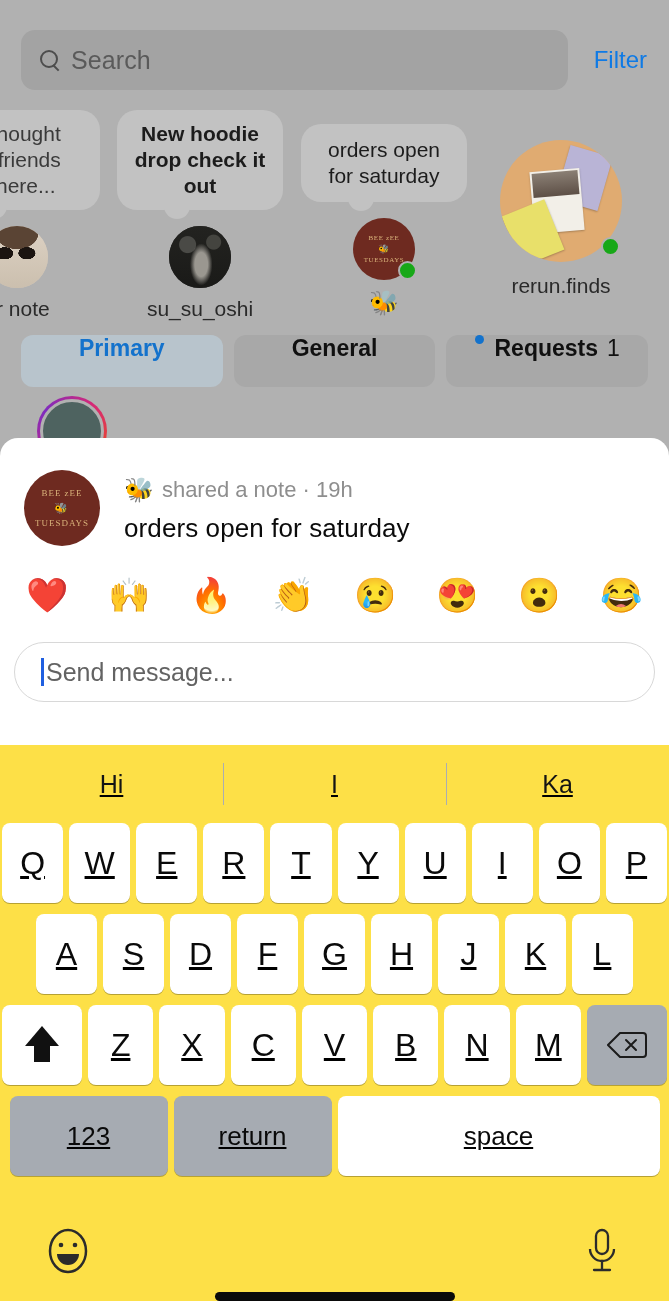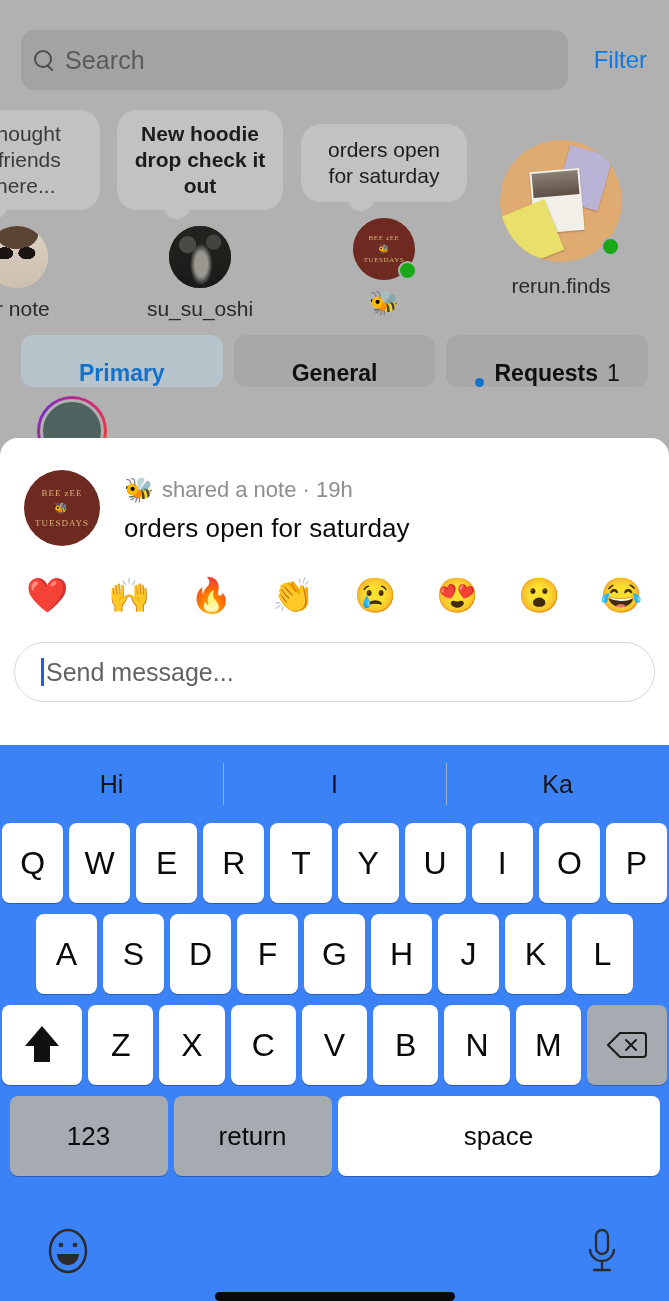--- a/index.html
+++ b/index.html
@@ -26,21 +26,21 @@
   .search-row {
     position: absolute; top: 30px; left: 21px; right: 0;
     height: 60px;
     display: flex; align-items: center;
   }
   .search-box {
     width: 547px; height: 60px;
     background: #a3a3a3;
     border-radius: 14px;
     display: flex; align-items: center;
-    padding-left: 12px;
+    padding-left: 18px;
   }
   .search-icon { width: 22px; height: 22px; position: relative; flex: none; margin-right: 10px; }
   .search-icon::before {
     content: ""; position: absolute; left: 1px; top: 1px;
     width: 14px; height: 14px; border: 2px solid #4d4d4d; border-radius: 50%;
   }
   .search-icon::after {
     content: ""; position: absolute; left: 14px; top: 15px;
     width: 8px; height: 2px; background: #4d4d4d;
     transform: rotate(45deg); transform-origin: left center;
@@ -138,21 +138,21 @@
   .av-rerun .p3 { width: 24px; height: 28px; left: 6px; top: 33px; transform: rotate(-22deg); background: #e8e06a; }
 
   
   .tabs-row {
     position: absolute; top: 335px; left: 21px; right: 21px;
     display: flex; gap: 11px;
   }
   .tab-pill {
     height: 52px; border-radius: 12px;
     background: #a8a8a8;
-    display: flex; align-items: flex-end; justify-content: center;
+    display: flex; align-items: flex-start; justify-content: center;
     font-size: 23px; font-weight: bold; color: #101010;
     flex: 1;
   }
   .tab-pill.active { background: #b8c4cc; color: #1372cc; }
   .tab-dot {
     width: 9px; height: 9px; border-radius: 50%;
     background: #1372cc; margin-right: 11px; flex: none;
   }
   .tab-count { font-weight: 400; margin-left: 9px; color: #101010; }
 
@@ -216,22 +216,23 @@
     padding-left: 26px;
   }
   .caret {
     width: 3px; height: 28px; background: #1f5fe0; margin-right: 2px;
   }
   .msg-placeholder { font-size: 25px; color: #636363; }
 
   
   #keyboard {
     position: absolute; left: 0; right: 0; top: 745px; bottom: 0;
-    background: #3b82f6;
+    background: #fde047;
     z-index: 6;
+    text-decoration: underline;
   }
   .suggest-bar {
     height: 78px; display: flex; align-items: center;
   }
   .suggest {
     flex: 1; text-align: center; font-size: 25px; color: #141414;
     position: relative;
   }
   .suggest + .suggest::before {
     content: ""; position: absolute; left: 0; top: 50%;

